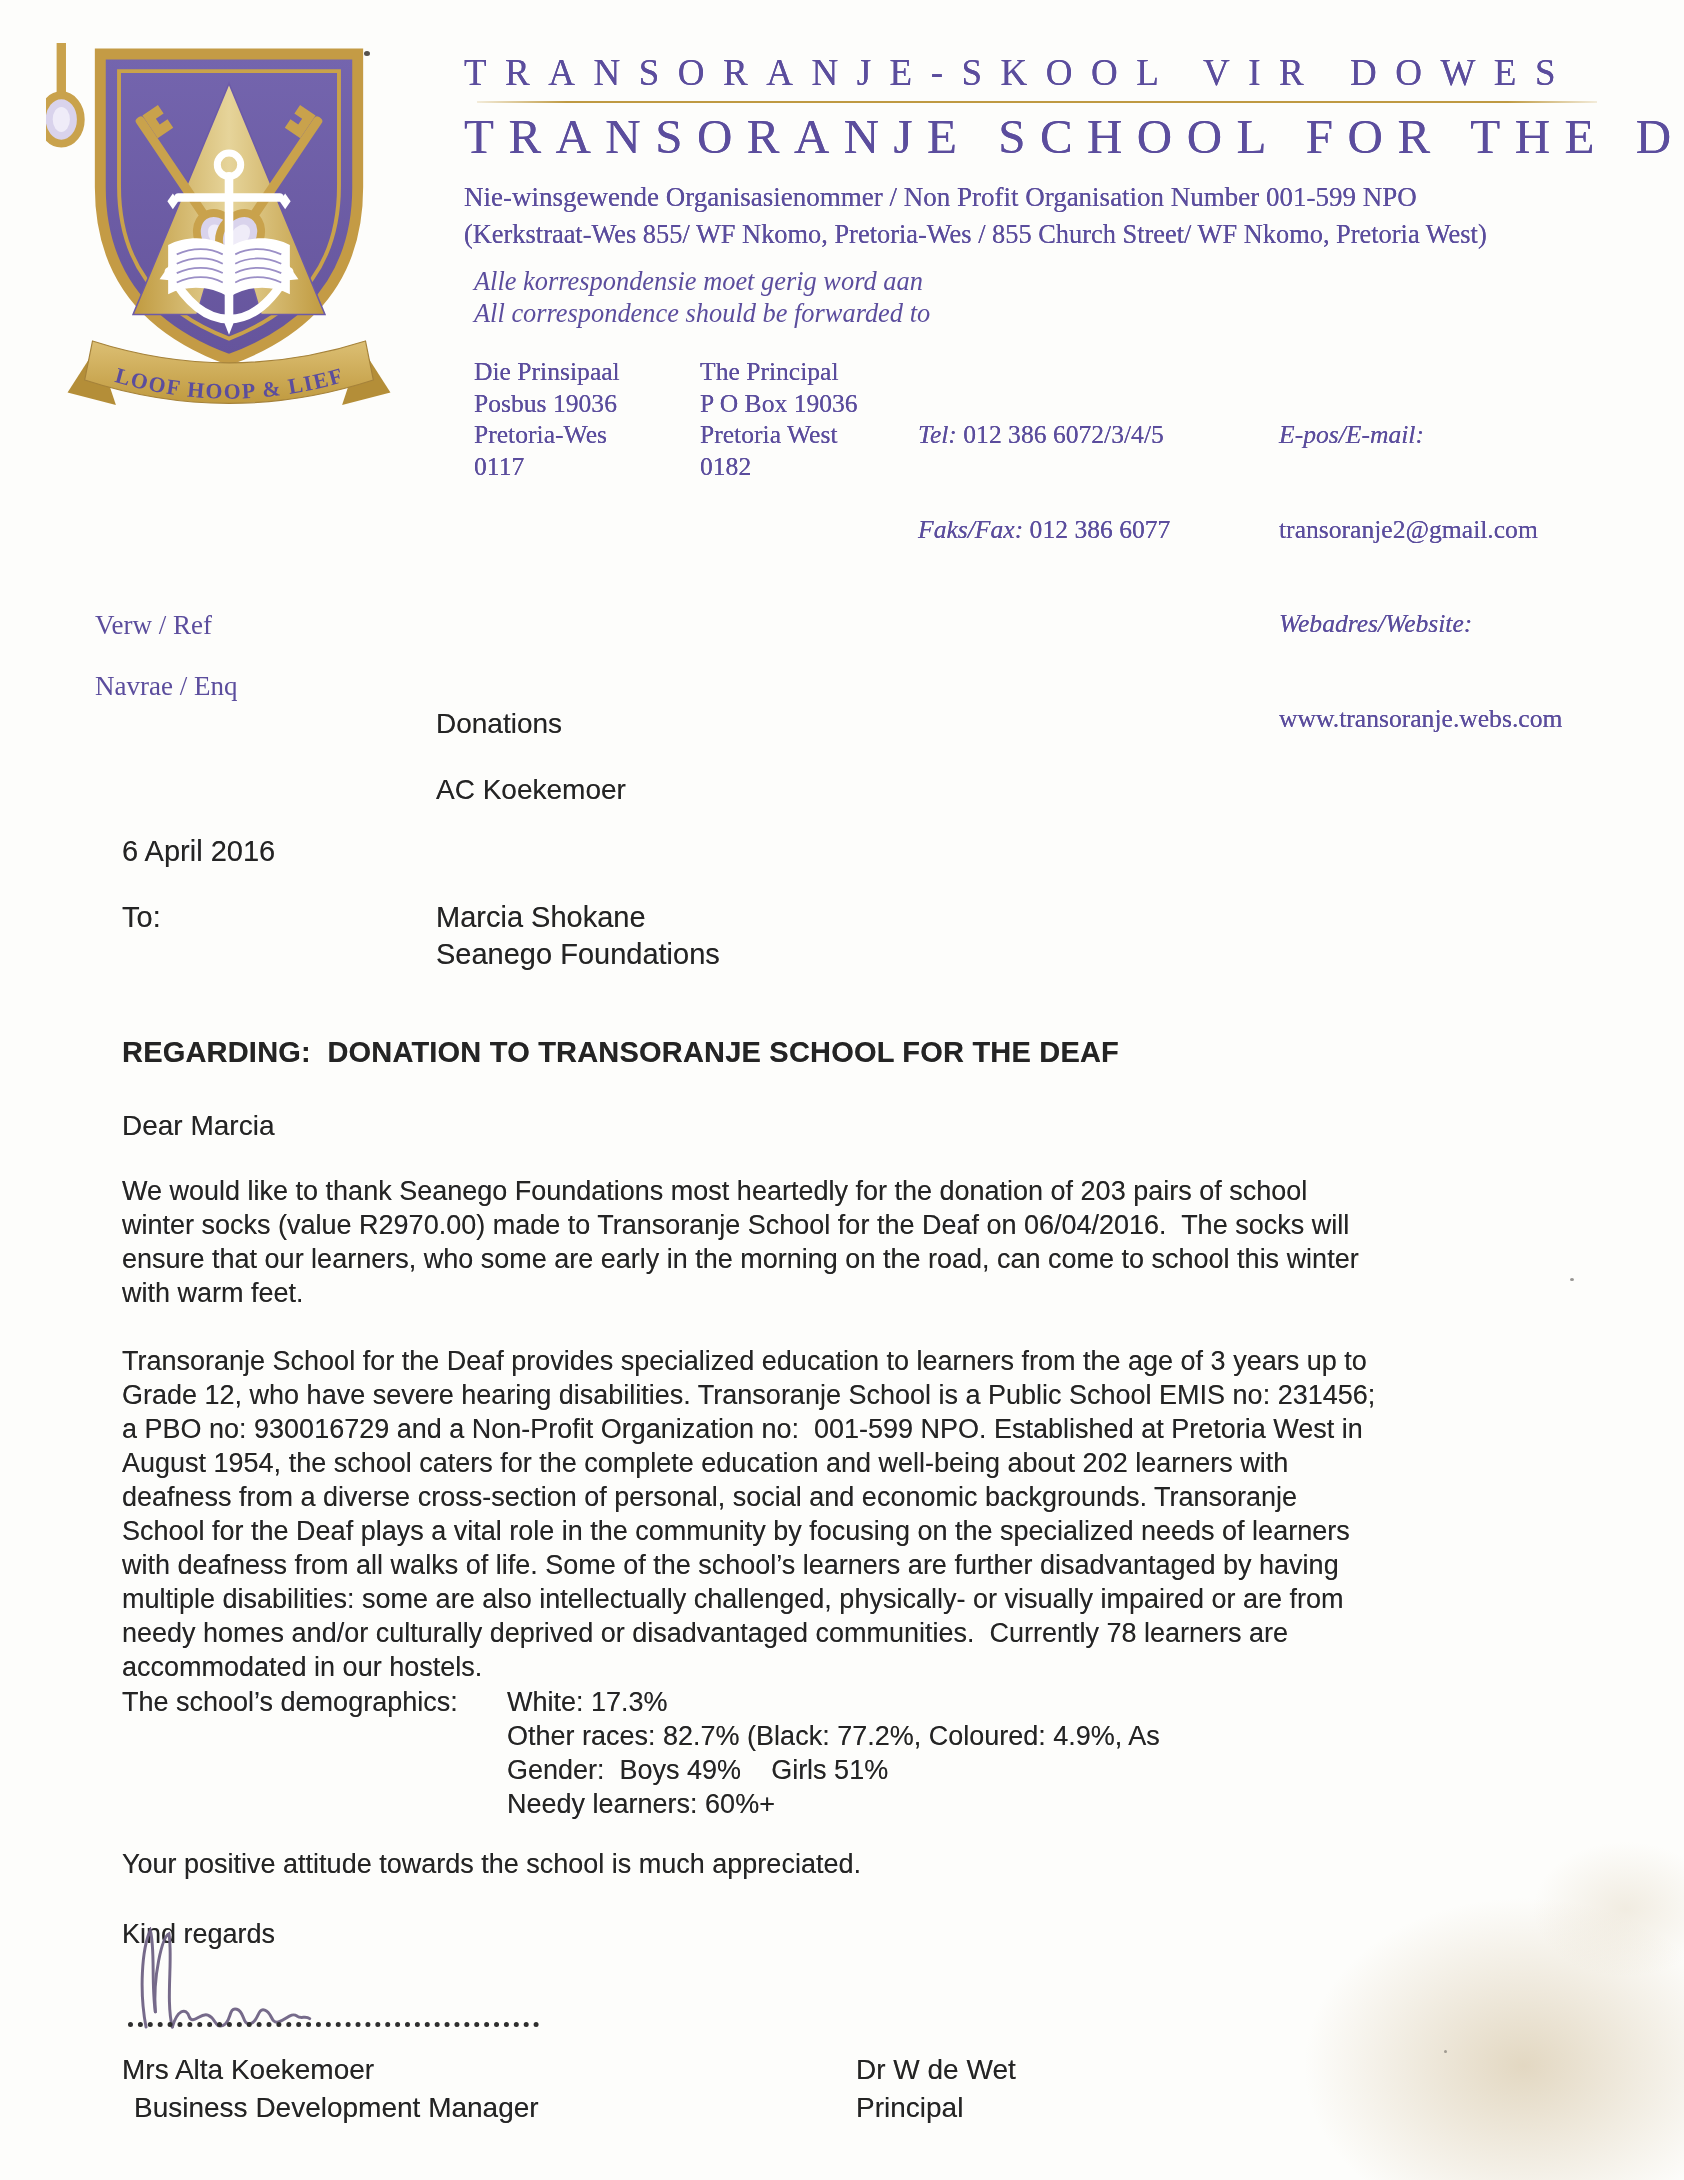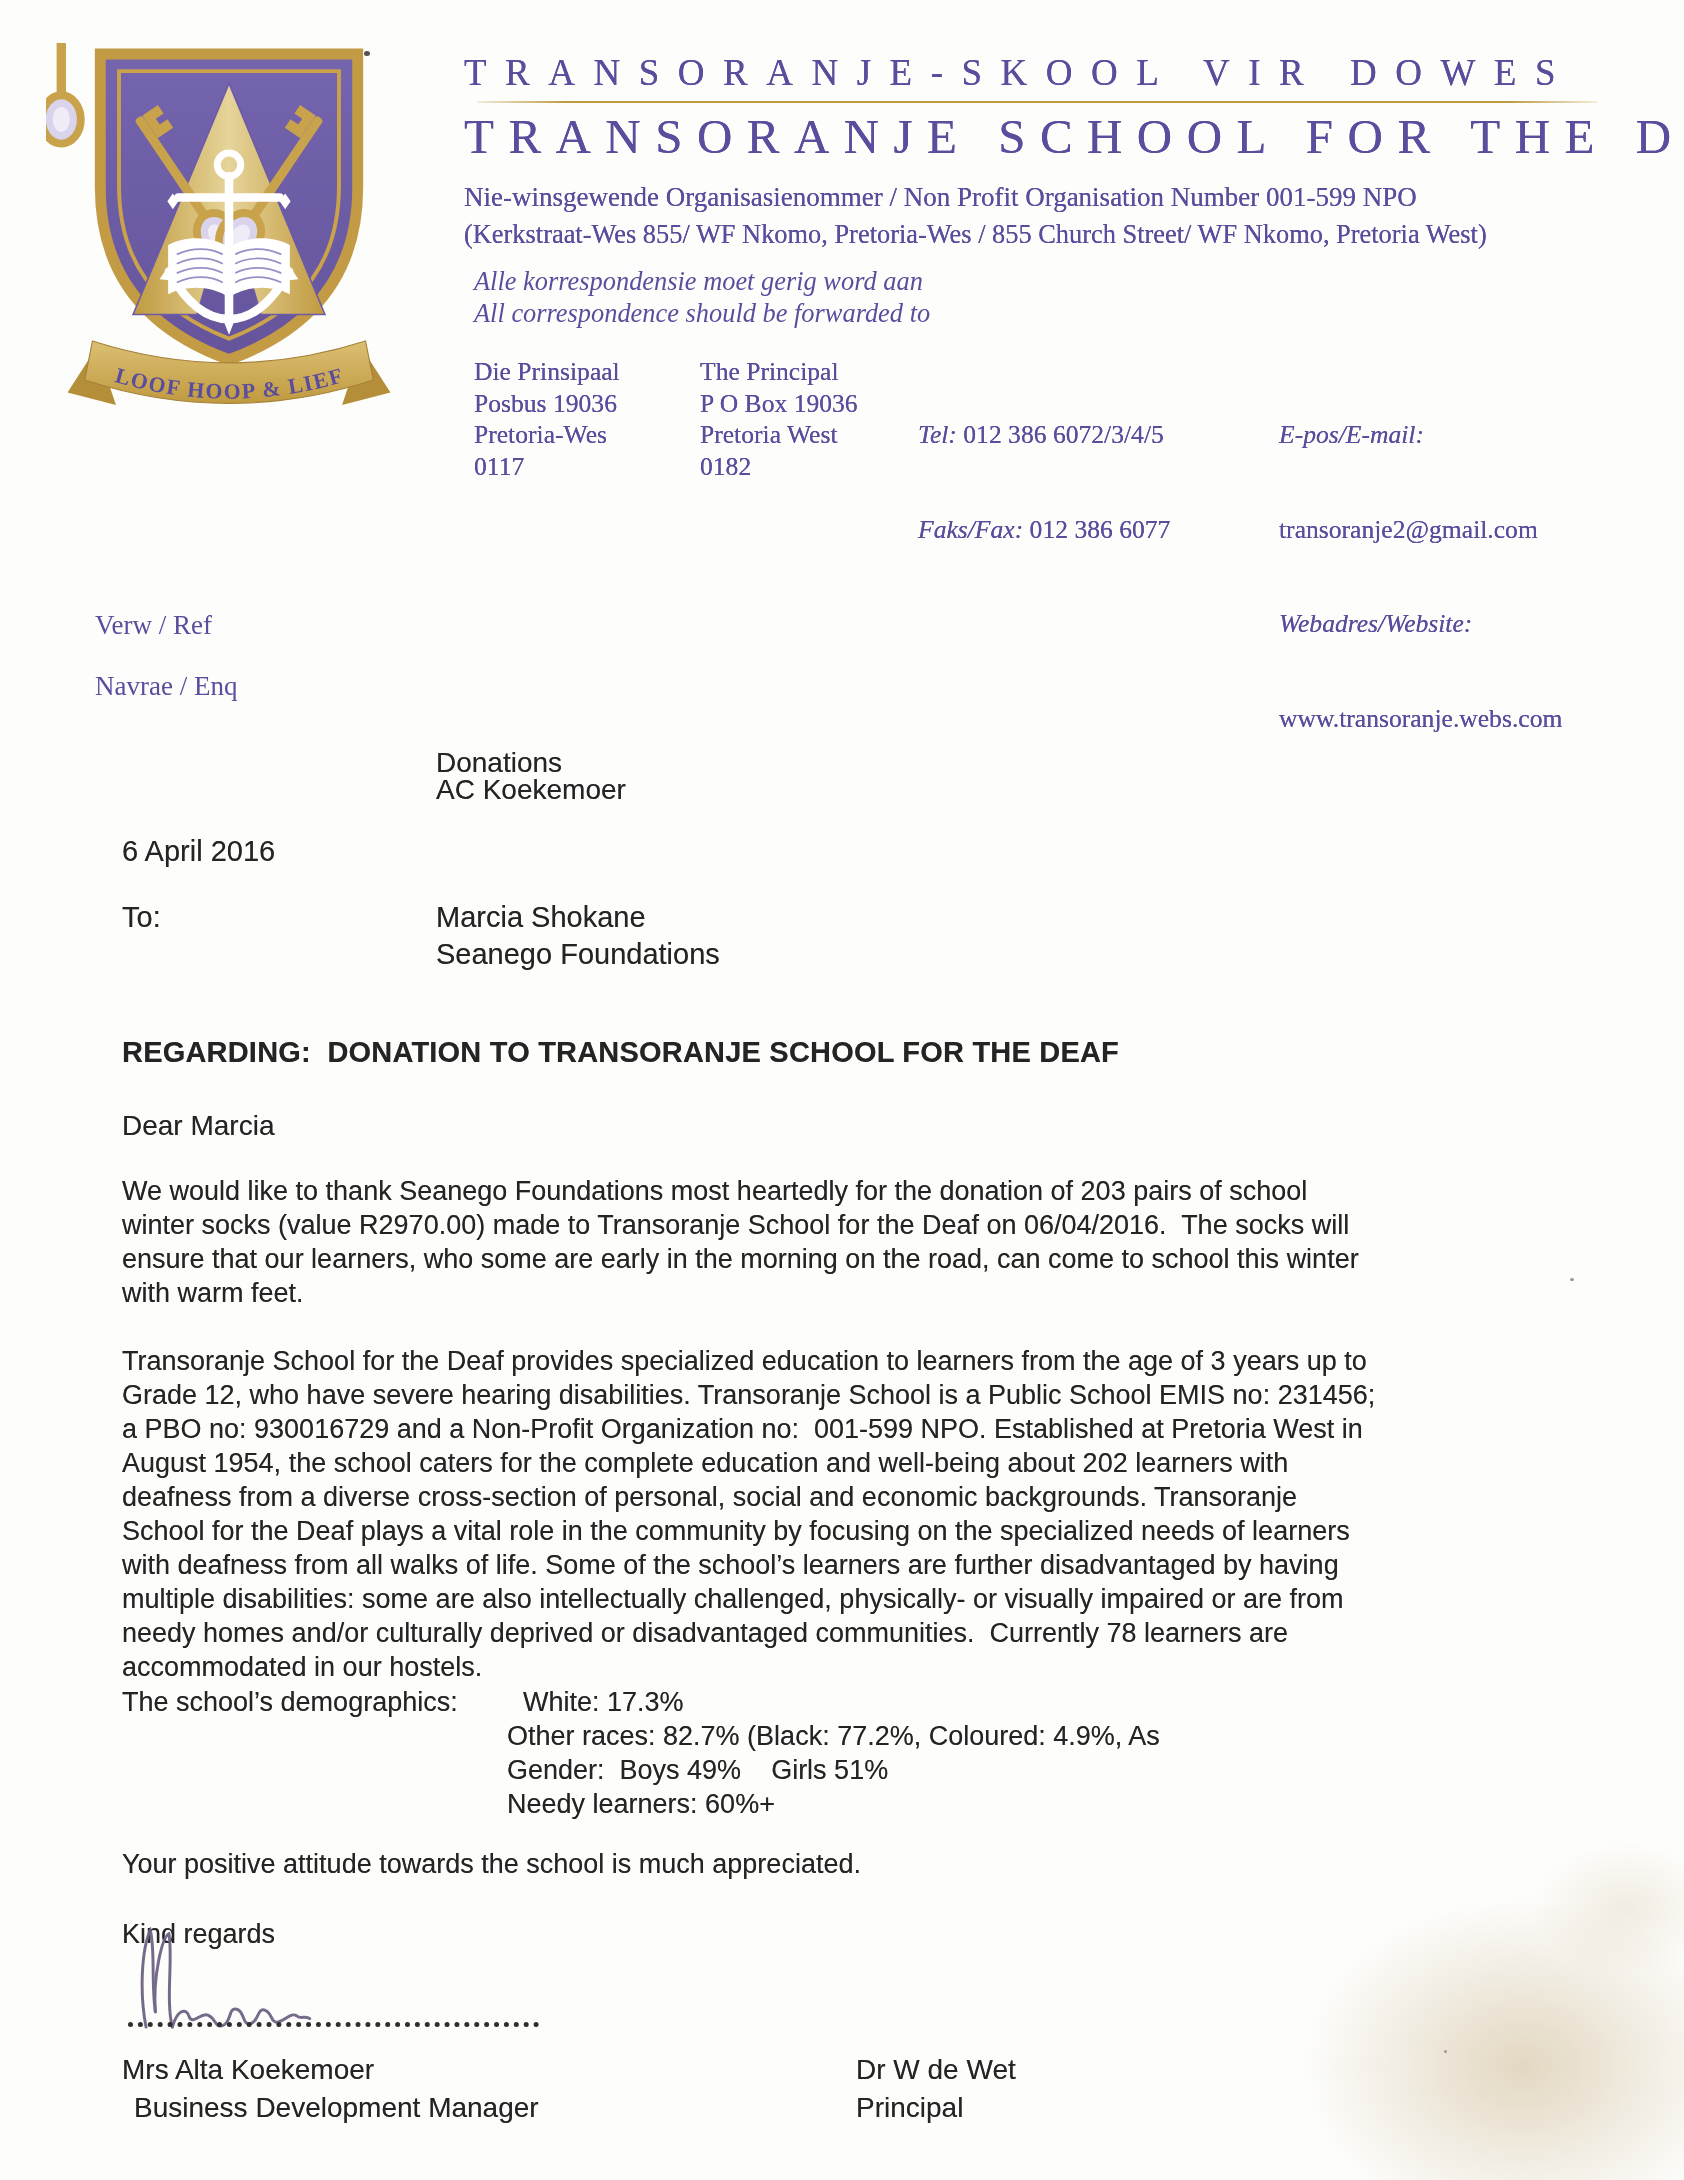--- a/index.html
+++ b/index.html
@@ -165,21 +165,21 @@
 
   <div class="contact-col c4">
     <div class="lab-it">E-pos/E-mail:</div>
     <div>transoranje2@gmail.com</div>
     <div class="lab-it">Webadres/Website:</div>
     <div>www.transoranje.webs.com</div>
   </div>
 
   <div class="ref-label" style="top:610px;">Verw / Ref</div>
   <div class="ref-label" style="top:671px;">Navrae / Enq</div>
-  <div class="blk" style="left:436px;top:744px;">Donations</div>
+  <div class="blk" style="left:436px;top:705px;">Donations</div>
   <div class="blk" style="left:436px;top:771px;">AC Koekemoer</div>
 
   <div class="blk" style="left:122px;top:833px;font-size:29px;">6 April 2016</div>
   <div class="blk" style="left:122px;top:899px;font-size:29px;">To:</div>
   <div class="blk" style="left:436px;top:899px;font-size:29px;">Marcia Shokane
 Seanego Foundations</div>
 
   <div class="blk subject" style="left:122px;top:1034px;">REGARDING:  DONATION TO TRANSORANJE SCHOOL FOR THE DEAF</div>
   <div class="blk" style="left:122px;top:1107px;">Dear Marcia</div>
 
@@ -192,21 +192,21 @@
 a PBO no: 930016729 and a Non-Profit Organization no:  001-599 NPO. Established at Pretoria West in
 August 1954, the school caters for the complete education and well-being about 202 learners with
 deafness from a diverse cross-section of personal, social and economic backgrounds. Transoranje
 School for the Deaf plays a vital role in the community by focusing on the specialized needs of learners
 with deafness from all walks of life. Some of the school’s learners are further disadvantaged by having
 multiple disabilities: some are also intellectually challenged, physically- or visually impaired or are from
 needy homes and/or culturally deprived or disadvantaged communities.  Currently 78 learners are
 accommodated in our hostels.</div>
 
   <div class="para" style="left:122px;top:1685px;width:392px;">The school’s demographics:</div>
-  <div class="para" style="left:507px;top:1685px;width:767px;margin-left:16px;">White: 17.3%</div>
+  <div class="para" style="left:507px;top:1685px;width:767px;">White: 17.3%</div>
   <div class="para" style="left:507px;top:1719px;width:937px;">Other races: 82.7% (Black: 77.2%, Coloured: 4.9%, As
 Gender:  Boys 49%    Girls 51%
 Needy learners: 60%+</div>
 
   <div class="para" style="top:1847px;">Your positive attitude towards the school is much appreciated.</div>
   <div class="para" style="top:1917px;">Kind regards</div>
 
   <svg class="sig-svg" viewBox="0 0 320 125">
     <g stroke="#6f6384" stroke-width="3.5" fill="none" stroke-linecap="round" opacity="0.95">
       <path d="M25,118 C17,76 20,26 30,4 C36,26 31,66 36,100"></path>

